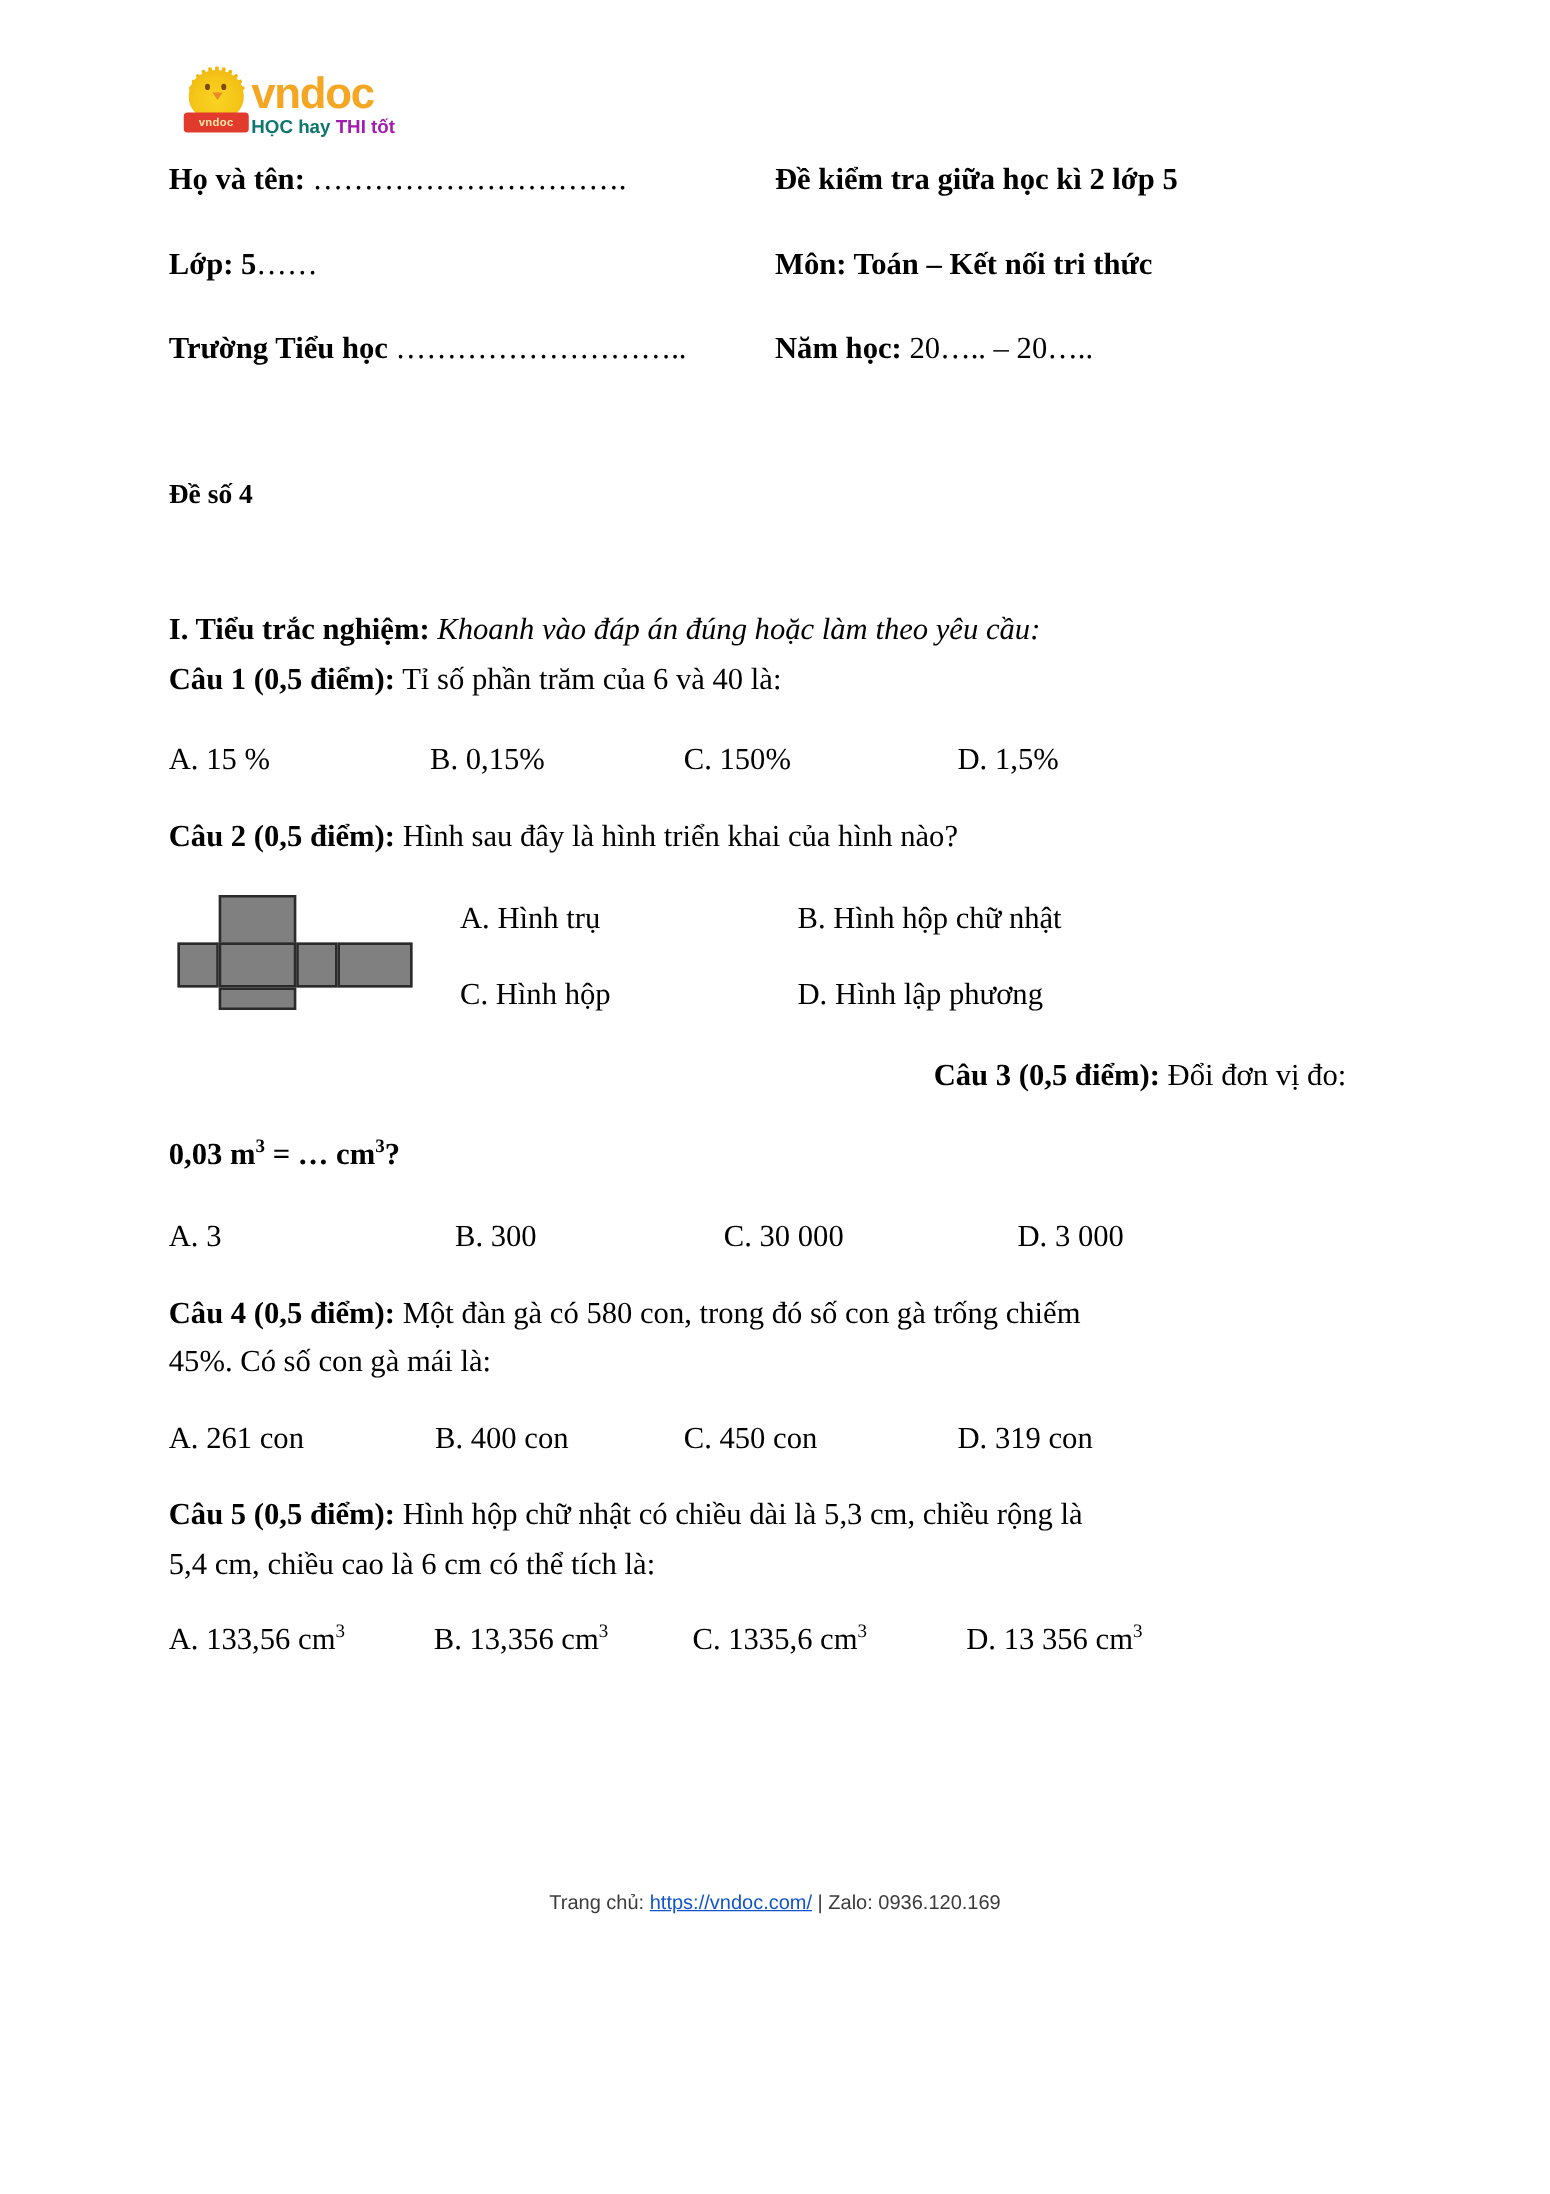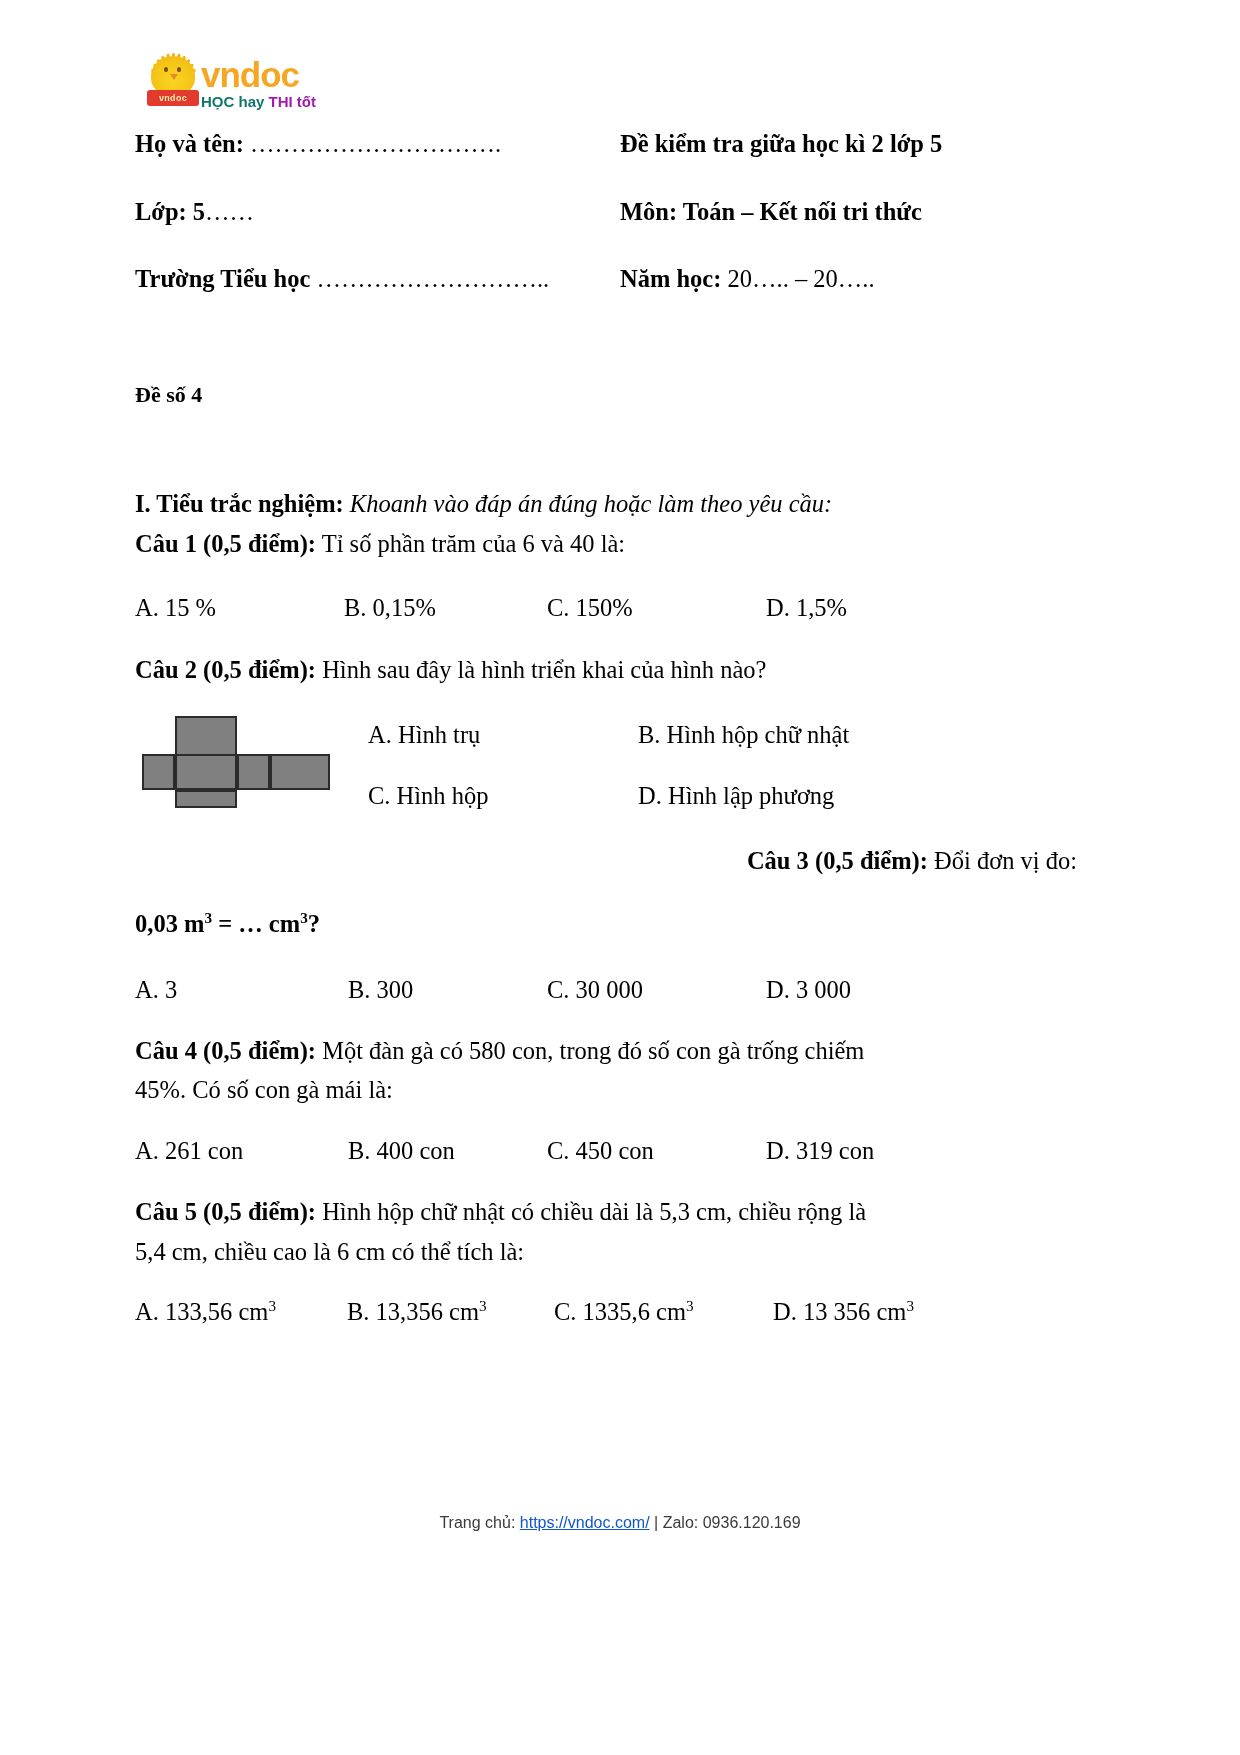--- a/index.html
+++ b/index.html
@@ -319,21 +319,21 @@
       </div>
     </div>
 
     <div class="line" style="margin-top:33px;text-align:right;">
       <span class="b">Câu 3 (0,5 điểm):</span>
       <span>Đổi đơn vị đo:</span>
     </div>
     <div class="line center b" style="margin-top:23px;">
       <span>0,03 m</span><sup>3</sup><span> = … cm</span><sup>3</sup><span>?</span>
     </div>
-    <div class="answers" style="margin-top:32px;">
+    <div class="answers" style="margin-top:32px;gap:16px;">
       <div class="ans" style="width:213px">A. 3</div>
       <div class="ans" style="width:199px">B. 300</div>
       <div class="ans" style="width:219px">C. 30 000</div>
       <div class="ans">D. 3 000</div>
     </div>
 
     <div class="line" style="margin-top:27px;">
       <span class="b">Câu 4 (0,5 điểm):</span>
       <span>Một đàn gà có 580 con, trong đó số con gà trống chiếm</span>
     </div>

